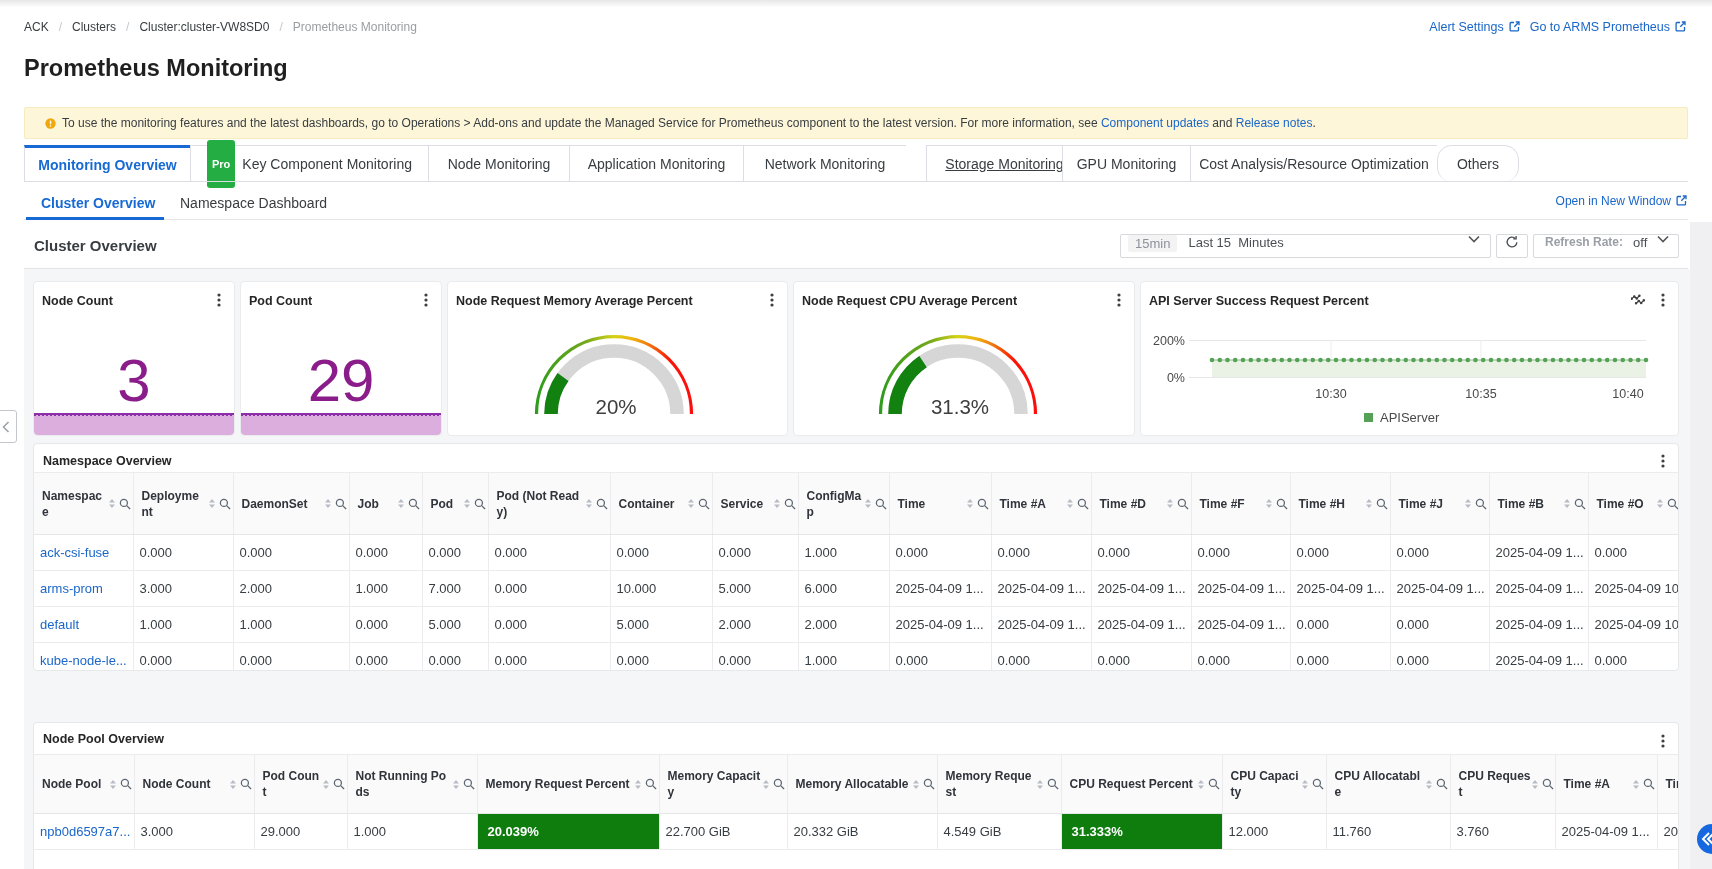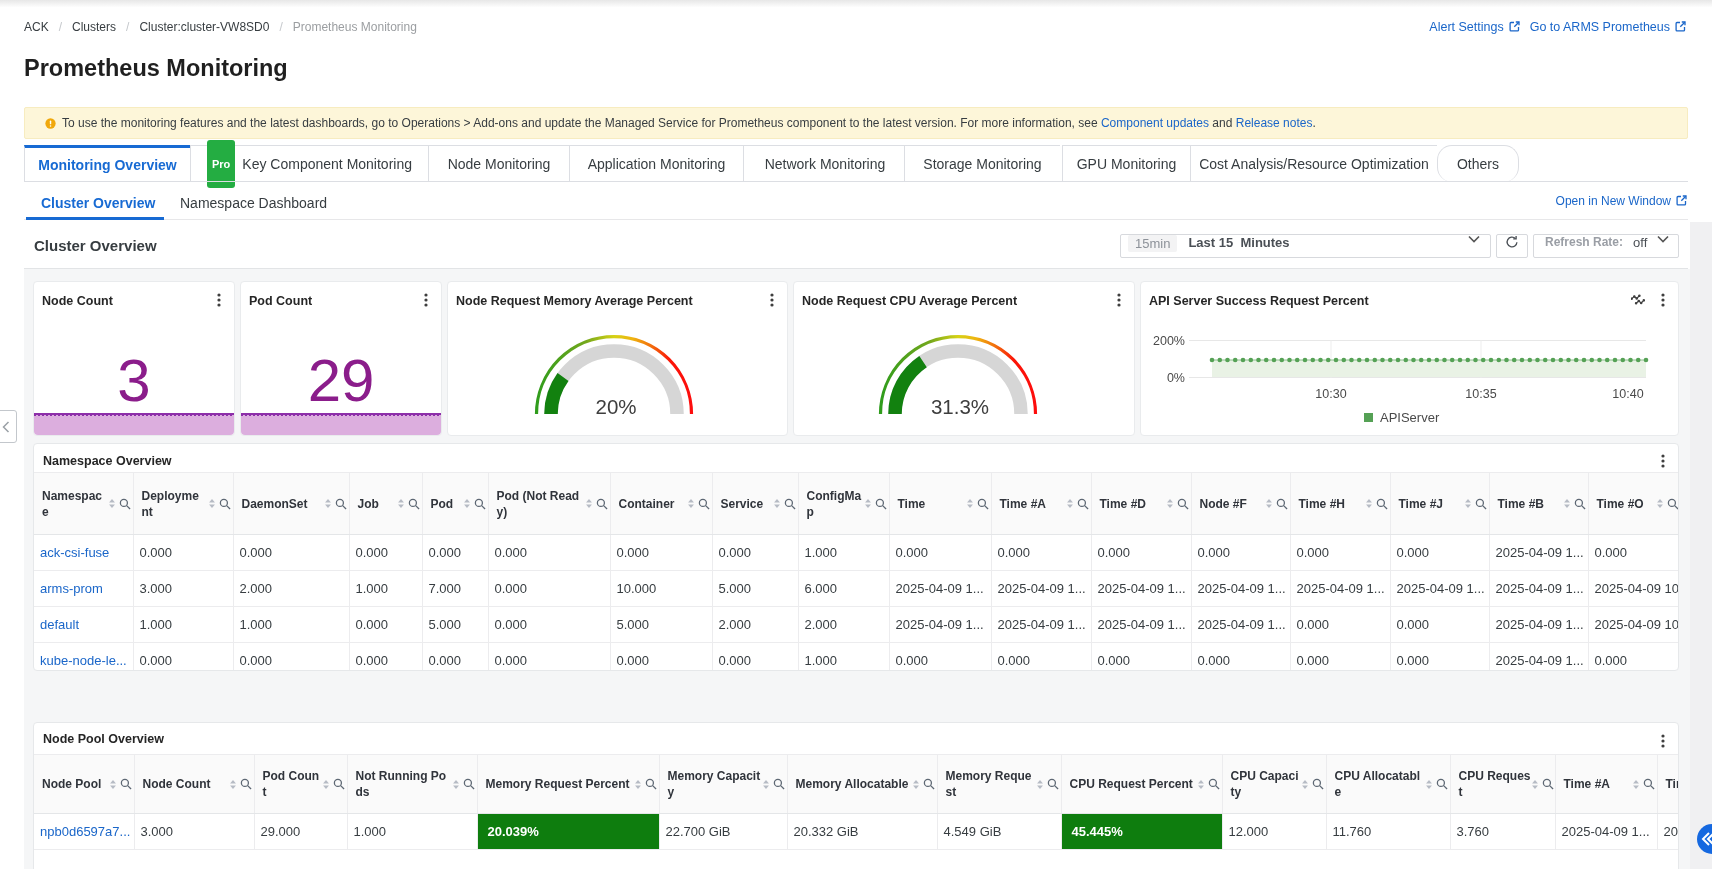--- a/index.html
+++ b/index.html
@@ -51,39 +51,39 @@
         <circle cx="7.55" cy="10.8" r="1.05" fill="#fff"></circle>
       </svg>
 <span>To use the monitoring features and the latest dashboards, go to Operations &gt; Add-ons and update the Managed Service for Prometheus component to the latest version. For more information, see <a>Component updates</a> and <a>Release notes</a>.</span>
     </div>
 <div class="abs" style="left:0;top:145px;width:1712px;height:37px">
 <div class="tab active" style="left:24px;width:166px;">Monitoring Overview</div>
 <div class="tab" style="left:190px;width:238px;"><span style="display:inline-block;background:#24ad42;color:#fff;font-size:11px;font-weight:bold;line-height:16px;padding:16px 5px;border-radius:3px;margin-right:7px">Pro</span>Key Component Monitoring</div>
 <div class="tab" style="left:428px;width:141px;text-align:right;">Node Monitoring</div>
 <div class="tab" style="left:569px;width:174px;">Application Monitoring</div>
 <div class="tab" style="left:743px;width:163px;">Network Monitoring</div>
-<div class="tab" style="left:904px;width:156px;">Storage Monitoring</div>
+<div class="tab" style="left:926px;width:156px;text-decoration:underline;">Storage Monitoring</div>
 <div class="tab" style="left:1062px;width:128px;">GPU Monitoring</div>
 <div class="tab" style="left:1190px;width:247px;">Cost Analysis/Resource Optimization</div>
 <div class="tab" style="left:1437px;width:82px;border-right:1px solid #dcdee3;border-radius:15px;">Others</div>
 </div>
 <div class="abs" style="left:24px;top:181px;width:1664px;height:1px;background:#dcdee3"></div>
 <div class="abs" style="left:41px;top:195px;font-size:14px;font-weight:bold;color:#176ad3">Cluster Overview</div>
 <div class="abs" style="left:180px;top:195px;font-size:14px;color:#373d41">Namespace Dashboard</div>
 <div class="abs" style="left:24px;top:219px;width:1664px;height:1px;background:#e7e7e9"></div>
 <div class="abs" style="left:26px;top:217px;width:138px;height:3px;background:#176ad3"></div>
 <div class="abs" style="right:24px;top:194px;font-size:12px"><a>Open in New Window<svg class="xl" width="13" height="13" viewBox="0 0 13 13" fill="none" stroke="#1a66c9" stroke-width="1.3">
           <path d="M6 2.5H3a.9.9 0 0 0-.9.9v6.6c0 .5.4.9.9.9h6.6c.5 0 .9-.4.9-.9V7"></path>
           <path d="M7.8 2h3.2v3.2"></path>
           <path d="M10.8 2.2 6.3 6.7"></path>
         </svg></a></div>
 <div class="abs" style="left:34px;top:237px;font-size:15px;font-weight:bold;color:#373d41">Cluster Overview</div>
 <div class="box" style="left:1120px;top:234px;width:371px;height:24px;font-size:13px">
 <span style="background:#f3f3f4;color:#8d9299;padding:1px 7px;margin-left:7px;border-radius:2px">15min</span>
-<span style="font-weight:bold;color:#4a4f55;margin-left:11px">Last 15&nbsp; Minutes</span>
+<span style="font-weight:normal;color:#4a4f55;margin-left:11px">Last 15&nbsp; Minutes</span>
 <svg style="margin-left:auto;margin-right:10px" width="12" height="8" viewBox="0 0 12 8">
         <path d="M1 1.5 6 6.5 11 1.5" fill="none" stroke="#555" stroke-width="1.6"></path>
       </svg>
     </div>
 <div class="box" style="left:1496px;top:234px;width:32px;height:24px;justify-content:center">
 <svg width="14" height="14" viewBox="0 0 16 16" fill="none">
         <path d="M13.6 8.3a5.6 5.6 0 1 1-1.7-4.3" stroke="#4a4f55" stroke-width="1.5"></path>
         <path d="M12.7 1.2v3.3H9.4" stroke="#4a4f55" stroke-width="1.5"></path>
       </svg>
     </div>
@@ -467,21 +467,21 @@
                   </svg>
                   <svg class="sq" width="12" height="12" viewBox="0 0 13 13">
                     <circle cx="5.3" cy="5.3" r="3.8" fill="none" stroke="#5d6773" stroke-width="1.4"></circle>
                     <path d="M8.3 8.3 12 12" stroke="#5d6773" stroke-width="1.4"></path>
                   </svg>
                 </span>
               </div>
             </td>
             <td style="width:99px">
               <div class="hc">
-                <span class="ht">Node #F</span>
+                <span class="ht">Time #F</span>
                 <span class="hi">
                   <svg class="si" width="8" height="11" viewBox="0 0 9 11">
                     <path d="M4.5 0.5 7.8 4.4H1.2z" fill="#b6bbc4"></path>
                     <path d="M4.5 10.5 1.2 6.6h6.6z" fill="#b6bbc4"></path>
                   </svg>
                   <svg class="sq" width="12" height="12" viewBox="0 0 13 13">
                     <circle cx="5.3" cy="5.3" r="3.8" fill="none" stroke="#5d6773" stroke-width="1.4"></circle>
                     <path d="M8.3 8.3 12 12" stroke="#5d6773" stroke-width="1.4"></path>
                   </svg>
                 </span>
@@ -882,21 +882,21 @@
         <tbody>
           <tr style="height:36px">
             <td class="lnk">npb0d6597a7...</td>
             <td>3.000</td>
             <td>29.000</td>
             <td>1.000</td>
             <td class="grncell">20.039%</td>
             <td>22.700 GiB</td>
             <td>20.332 GiB</td>
             <td>4.549 GiB</td>
-            <td class="grncell">45.445%</td>
+            <td class="grncell">31.333%</td>
             <td>12.000</td>
             <td>11.760</td>
             <td>3.760</td>
             <td>2025-04-09 1...</td>
             <td>202</td>
           </tr>
         </tbody>
       </table>
     </div>
 <div class="abs" style="left:-16px;top:410px;width:33px;height:33px;background:#fff;border:1px solid #c3c7cc;border-radius:3px;display:flex;align-items:center;justify-content:center">

